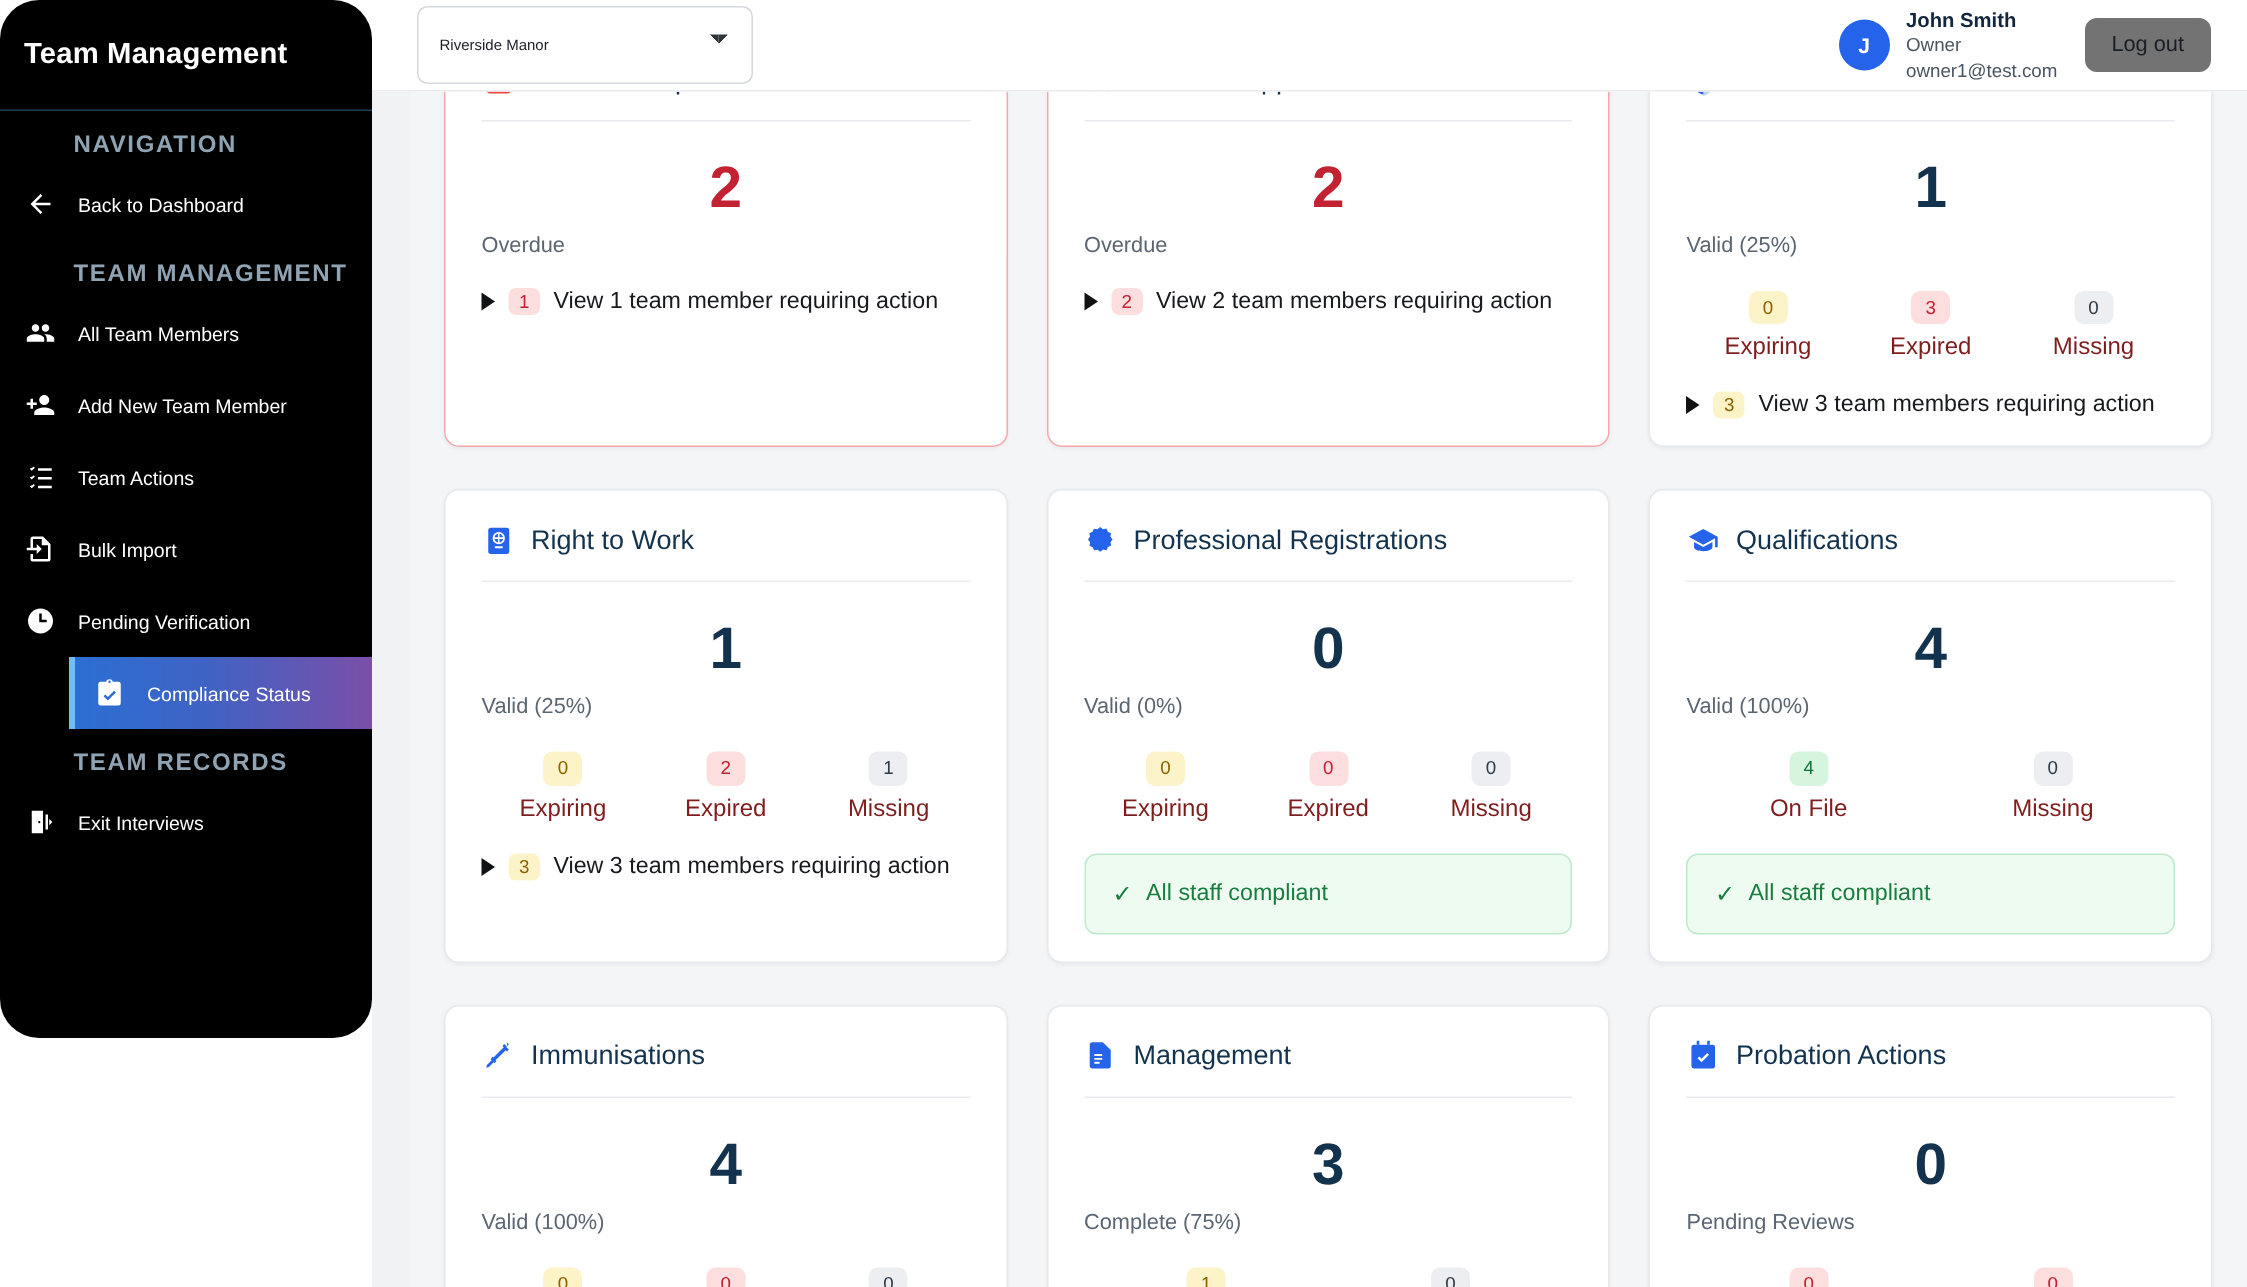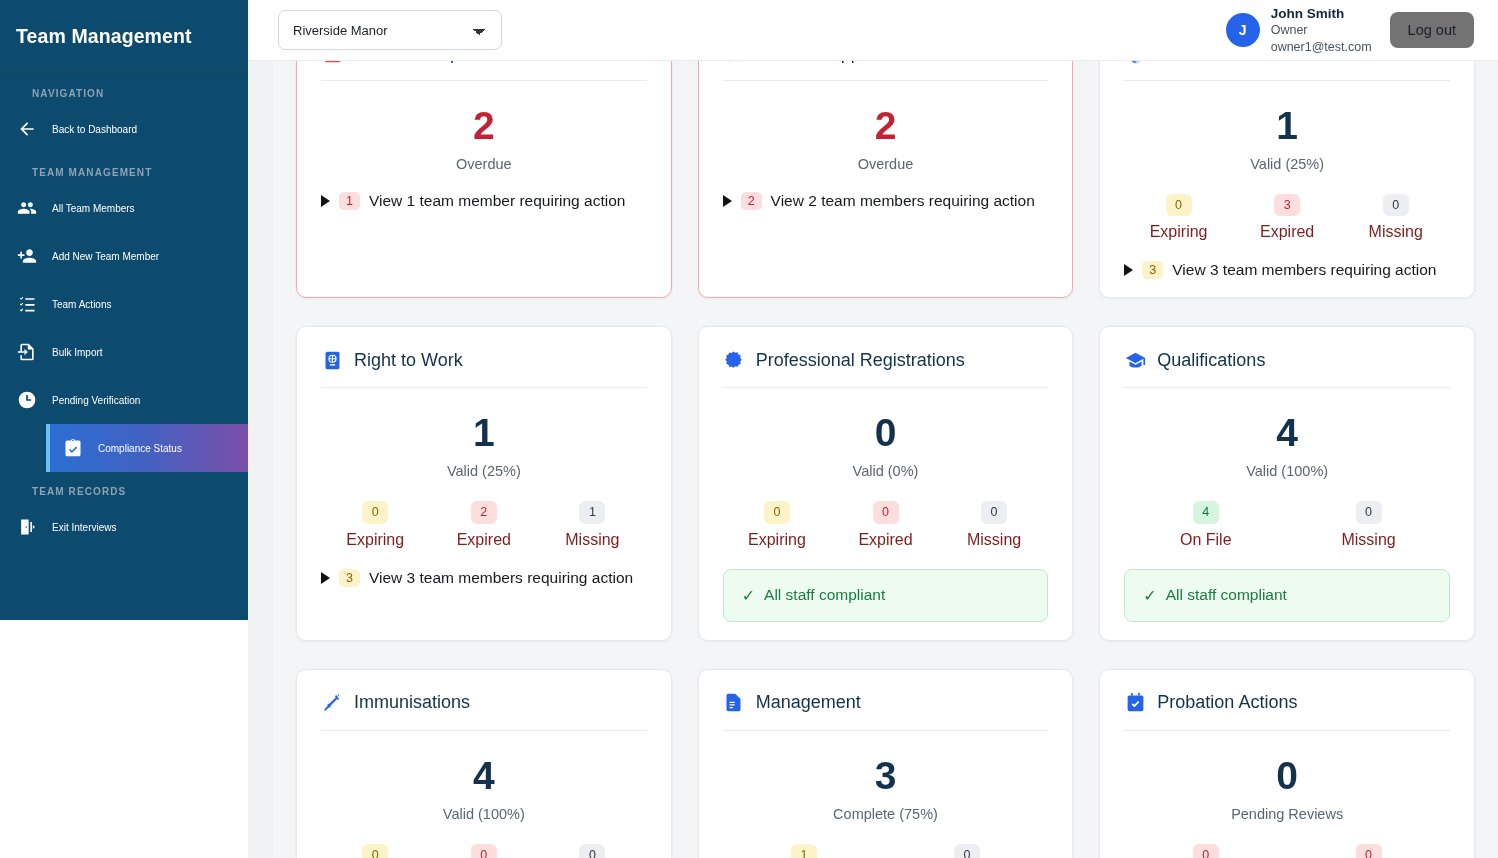--- a/index.html
+++ b/index.html
@@ -6,42 +6,44 @@
   html, body {
     width: 1498px; height: 858px;
     overflow: hidden;
     font-family: "Liberation Sans", sans-serif;
     background: #ffffff;
   }
   .app { display: flex; width: 1498px; height: 858px; }
 
   
   .sidebar {
-    width: 248px; min-width: 248px; height: 620px;
-    background: #0c4a6e;
+    width: 248px; min-width: 248px; height: 692px;
+    background: #000000;
     color: #ffffff;
     overflow: hidden;
     position: relative;
+    border-radius: 26px;
   }
   .sidebar-brand {
     height: 74px;
     display: flex; align-items: center;
     padding: 0 16px;
     border-bottom: 1px solid #1d4059;
   }
   .sidebar-brand-title { font-size: 19.5px; font-weight: bold; letter-spacing: .1px; color: #fff; }
   .nav-section-label {
-    font-size: 10px; font-weight: bold; letter-spacing: 1.1px;
+    font-size: 16px; font-weight: bold; letter-spacing: 1.1px;
     color: #8fa3b3; text-transform: uppercase;
-    padding: 14px 16px 6px 32px;
+    padding: 14px 16px 6px 8px;
+    margin-left: 41px;
   }
   .nav-item {
     display: flex; align-items: center; gap: 14px;
     height: 48px; padding: 0 16px;
-    color: #ffffff; font-size: 10px;
+    color: #ffffff; font-size: 13px;
     cursor: pointer; position: relative;
   }
   .nav-item .nav-ico { width: 22px; height: 22px; display:flex; align-items:center; justify-content:center; flex: 0 0 22px; }
   .nav-item .nav-ico svg { width: 20px; height: 20px; fill: #ffffff; }
   .nav-item.active {
     background: linear-gradient(90deg, #2a6fd4 0%, #3f63c4 45%, #7a4fa8 100%);
     margin-left: 46px;
   }
   .nav-item.active::before {
     content:""; position:absolute; left:0; top:0; bottom:0; width:4px; background:#6dc0f5;
@@ -56,24 +58,24 @@
   }
   .topbar {
     height: 61px; min-height: 61px;
     background: #ffffff;
     display: flex; align-items: center;
     padding: 0 24px 0 30px;
     border-bottom: 1px solid #ececf0;
     z-index: 5;
   }
   .site-select {
-    width: 224px; height: 40px;
+    width: 224px; height: 52px;
     border: 1px solid #d4d7dd; border-radius: 7px;
     background: #ffffff; color: #1b1f24;
-    font-family: "Liberation Sans", sans-serif; font-size: 13px;
+    font-family: "Liberation Sans", sans-serif; font-size: 10px;
     padding: 0 10px 0 14px;
     appearance: none; -webkit-appearance: none;
     background-image: linear-gradient(45deg, transparent 50%, #30343b 50%), linear-gradient(135deg, #30343b 50%, transparent 50%);
     background-position: calc(100% - 22px) 18px, calc(100% - 16px) 18px;
     background-size: 6px 6px, 6px 6px;
     background-repeat: no-repeat;
   }
   .topbar-spacer { flex: 1; }
   .user-block { display: flex; align-items: center; gap: 11px; margin-right: 18px; }
   .avatar {
@@ -125,21 +127,21 @@
   .card-ico svg { width: 21px; height: 21px; }
   .card-title { font-size: 18px; font-weight: normal; color: #12324d; }
   .card-rule { height: 1px; background: #e8eaee; margin: 16px 0 0 0; }
 
   .big-num {
     text-align: center; font-size: 39px; font-weight: bold;
     color: #12324d; line-height: 1; margin-top: 25px;
   }
   .big-num.danger { color: #c32232; }
   .sub-label {
-    text-align: center; font-size: 14.5px; color: #5b6672; margin-top: 11px;
+    font-size: 14.5px; color: #5b6672; margin-top: 11px;
   }
 
   .stats { display: flex; margin-top: 22px; }
   .stats.three .stat { flex: 1 1 33.333%; }
   .stats.two .stat { flex: 1 1 50%; }
   .stat { display: flex; flex-direction: column; align-items: center; gap: 7px; }
   .pill {
     min-width: 26px; padding: 3px 8px; border-radius: 6px;
     font-size: 12.5px; line-height: 1.3; text-align: center;
   }

